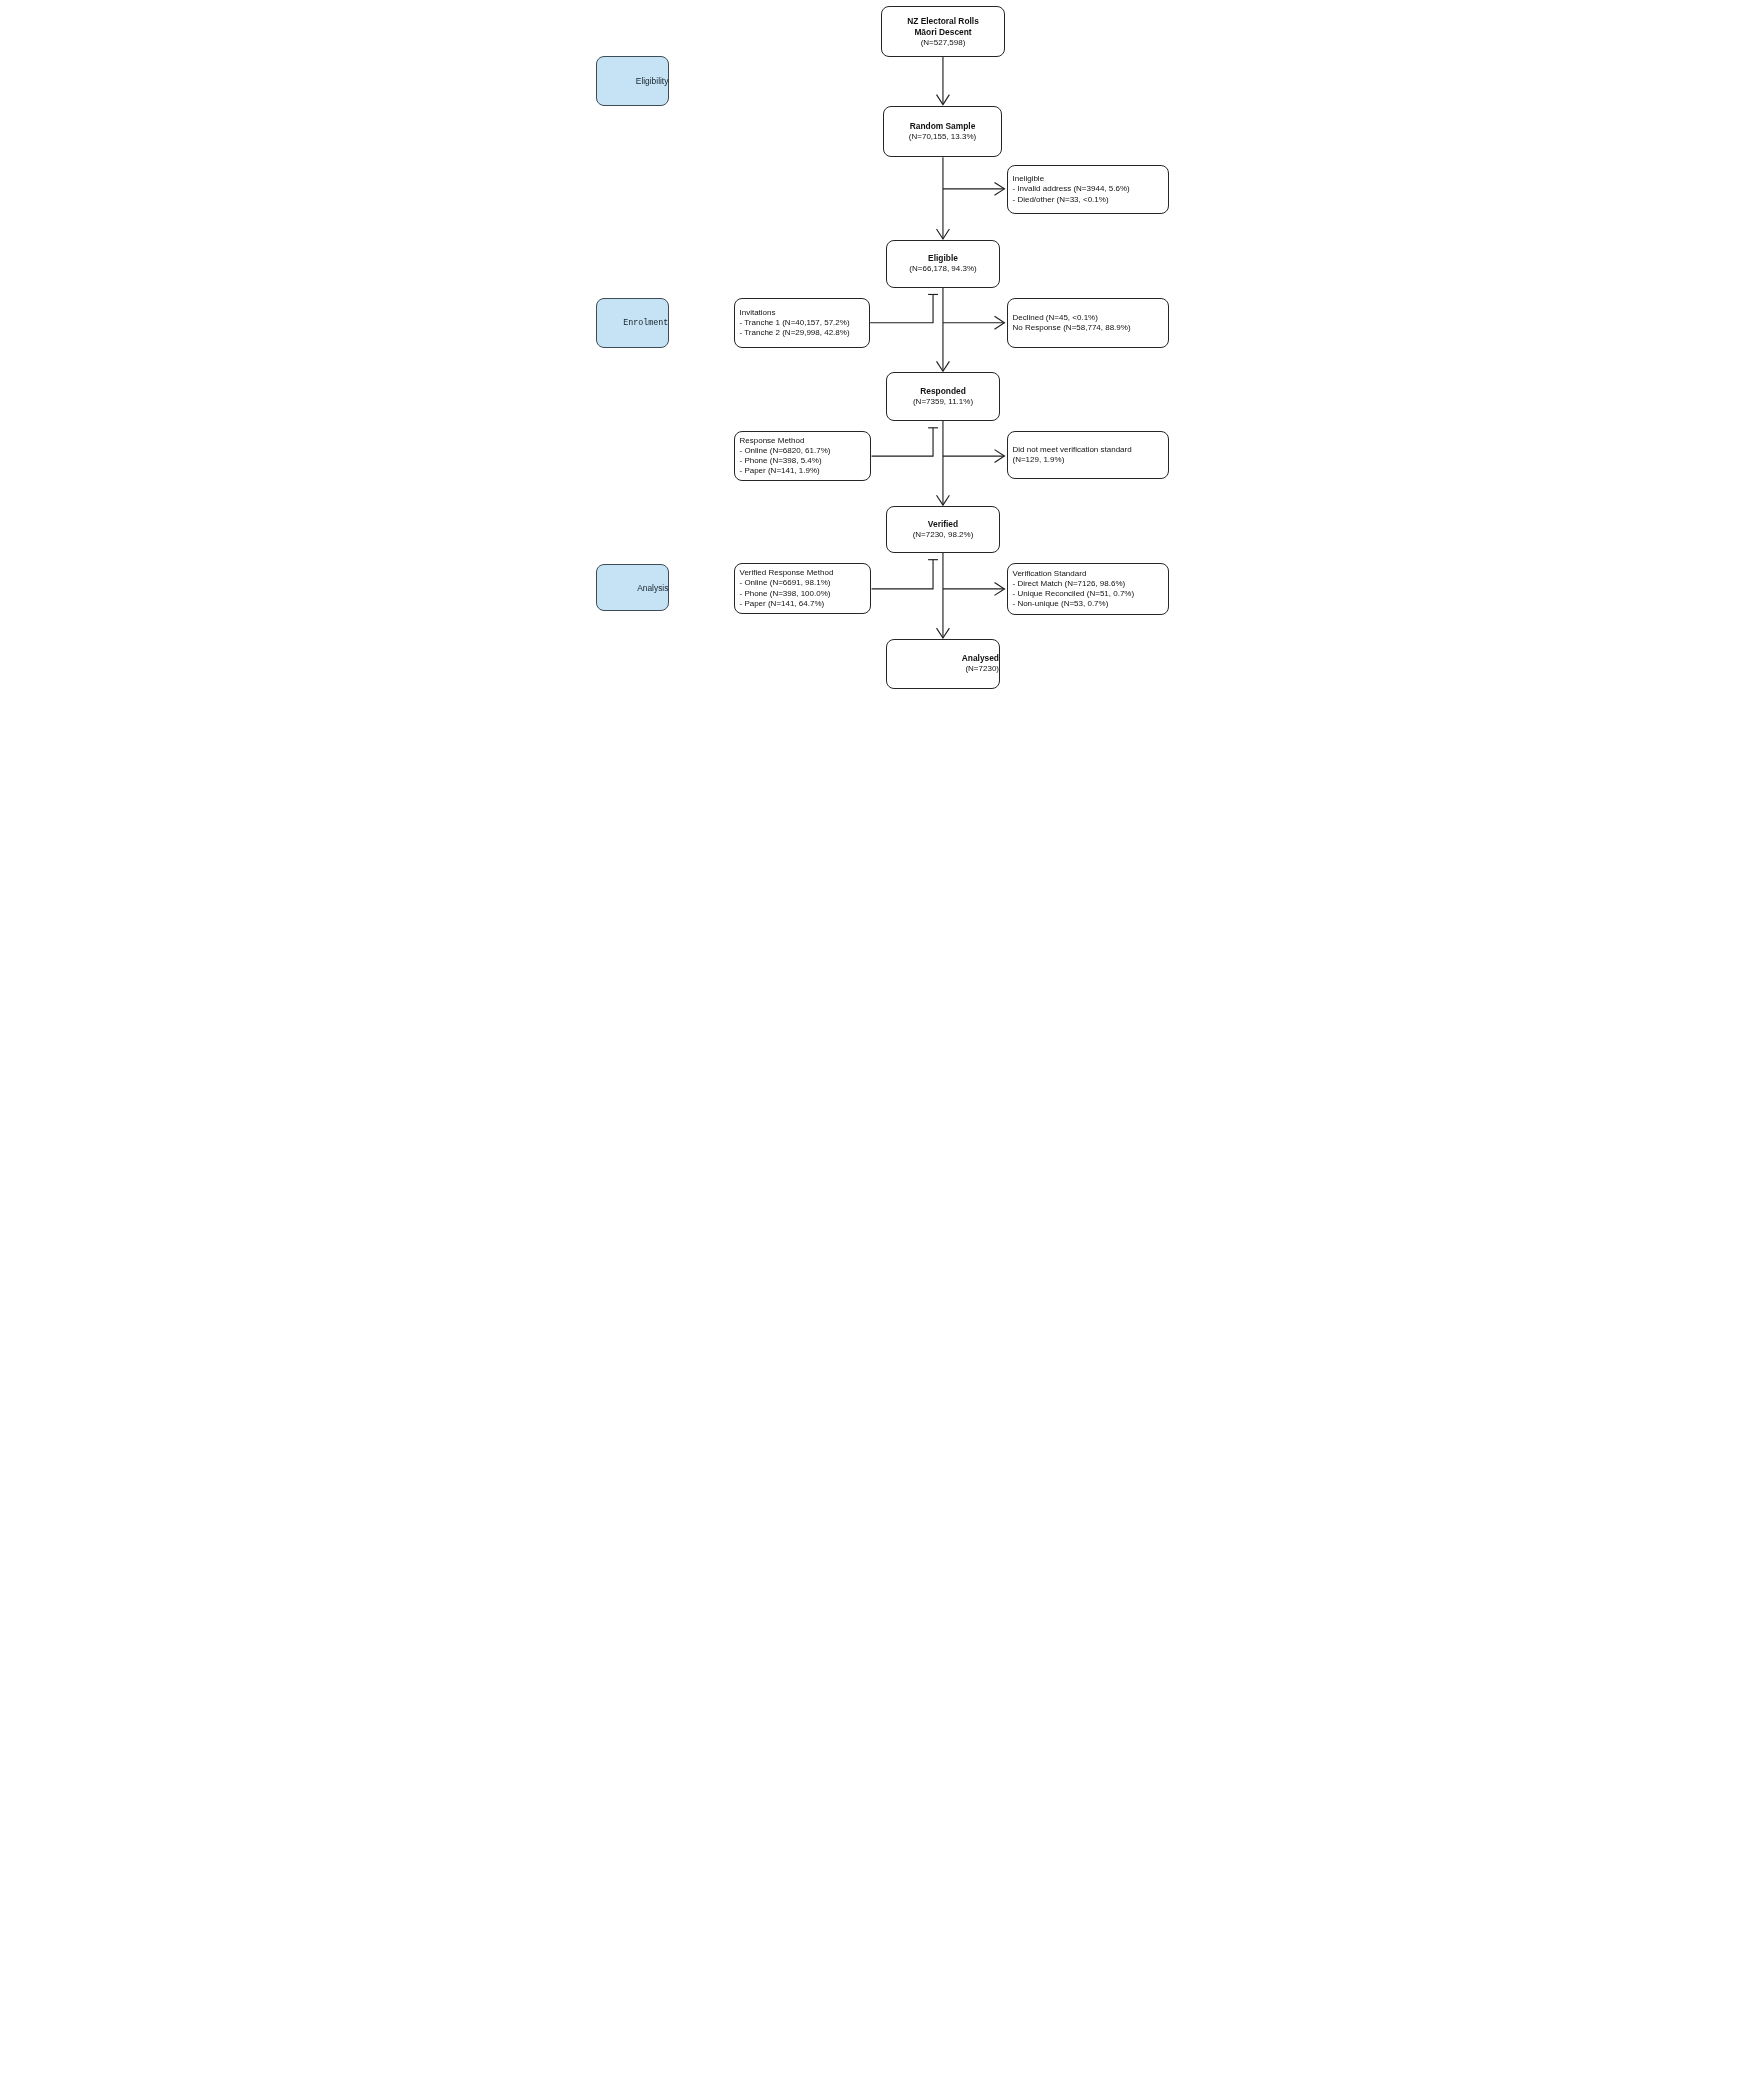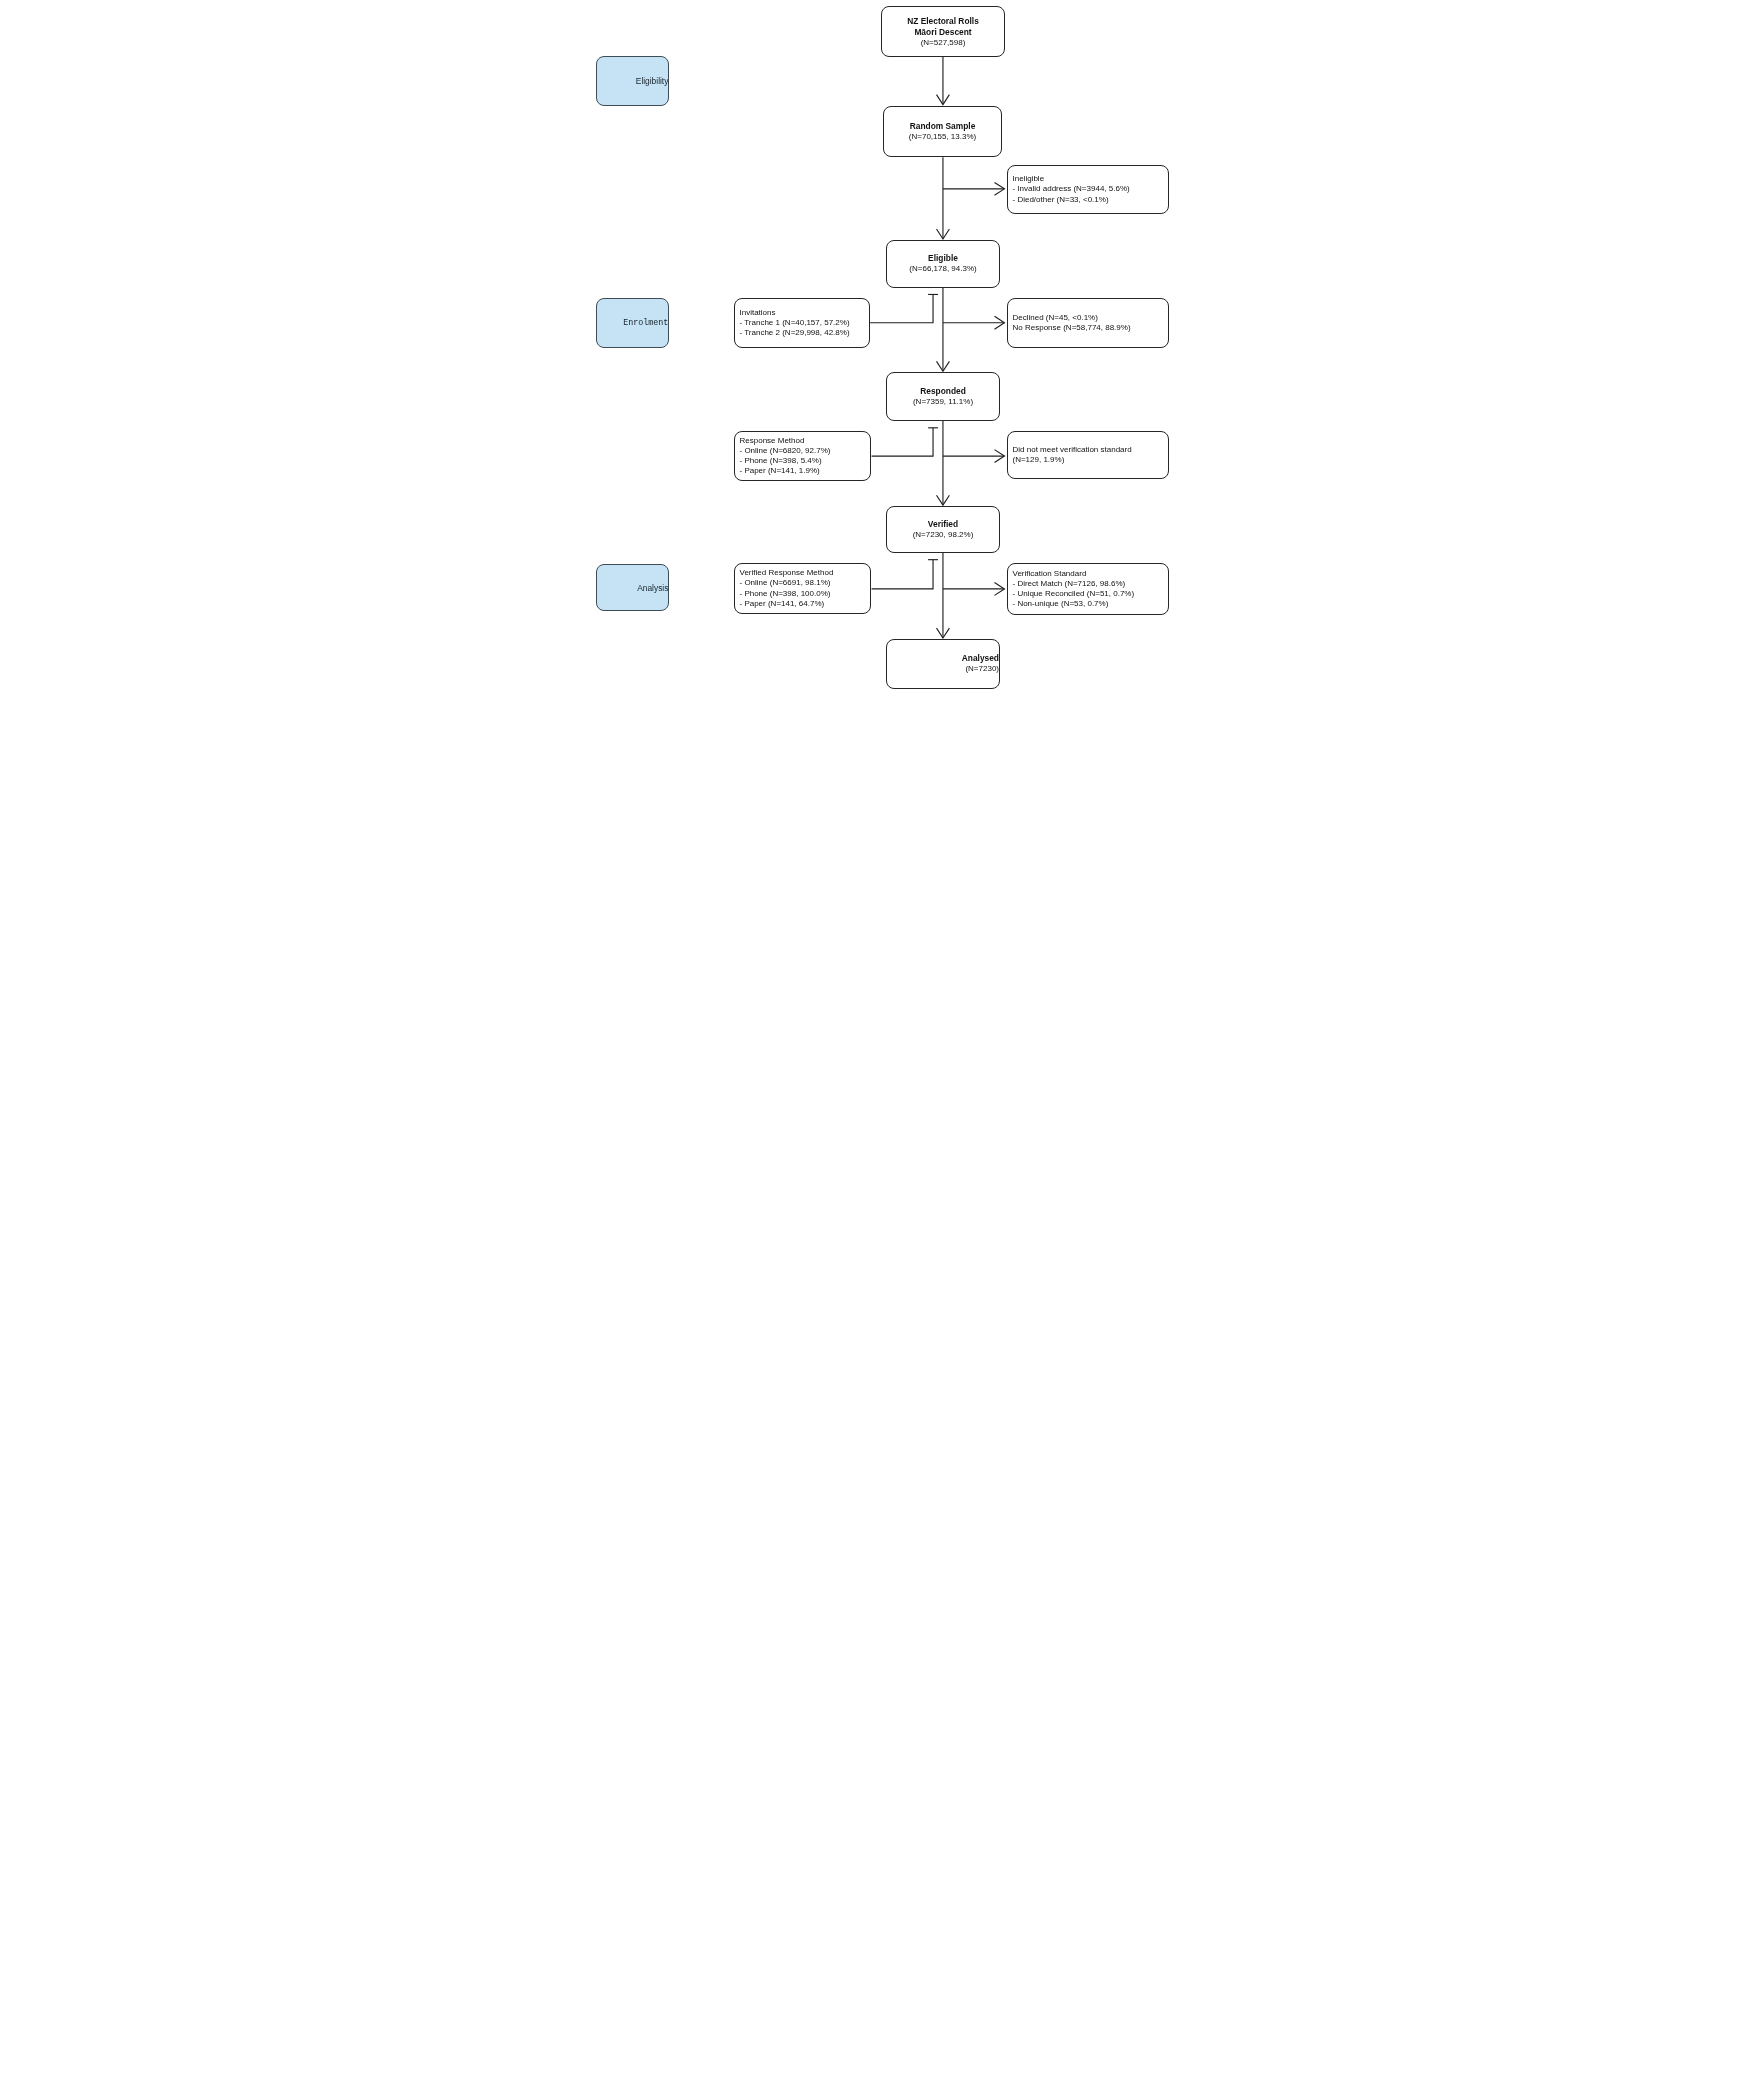--- a/index.html
+++ b/index.html
@@ -116,21 +116,21 @@
   </div>
 
   <div class="box side-box" style="left:148px;top:298px;width:136px;height:50px;">
     <div class="sline">Invitations</div>
     <div class="sline">- Tranche 1 (N=40,157, 57.2%)</div>
     <div class="sline">- Tranche 2 (N=29,998, 42.8%)</div>
   </div>
 
   <div class="box side-box" style="left:148px;top:431px;width:137px;height:50px;">
     <div class="sline">Response Method</div>
-    <div class="sline">- Online (N=6820, 92.7%)</div>
+    <div class="sline">- Online (N=6820, 61.7%)</div>
     <div class="sline">- Phone (N=398, 5.4%)</div>
     <div class="sline">- Paper (N=141, 1.9%)</div>
   </div>
 
   <div class="box side-box" style="left:148px;top:563px;width:137px;height:51px;">
     <div class="sline">Verified Response Method</div>
     <div class="sline">- Online (N=6691, 98.1%)</div>
     <div class="sline">- Phone (N=398, 100.0%)</div>
     <div class="sline">- Paper (N=141, 64.7%)</div>
   </div>

